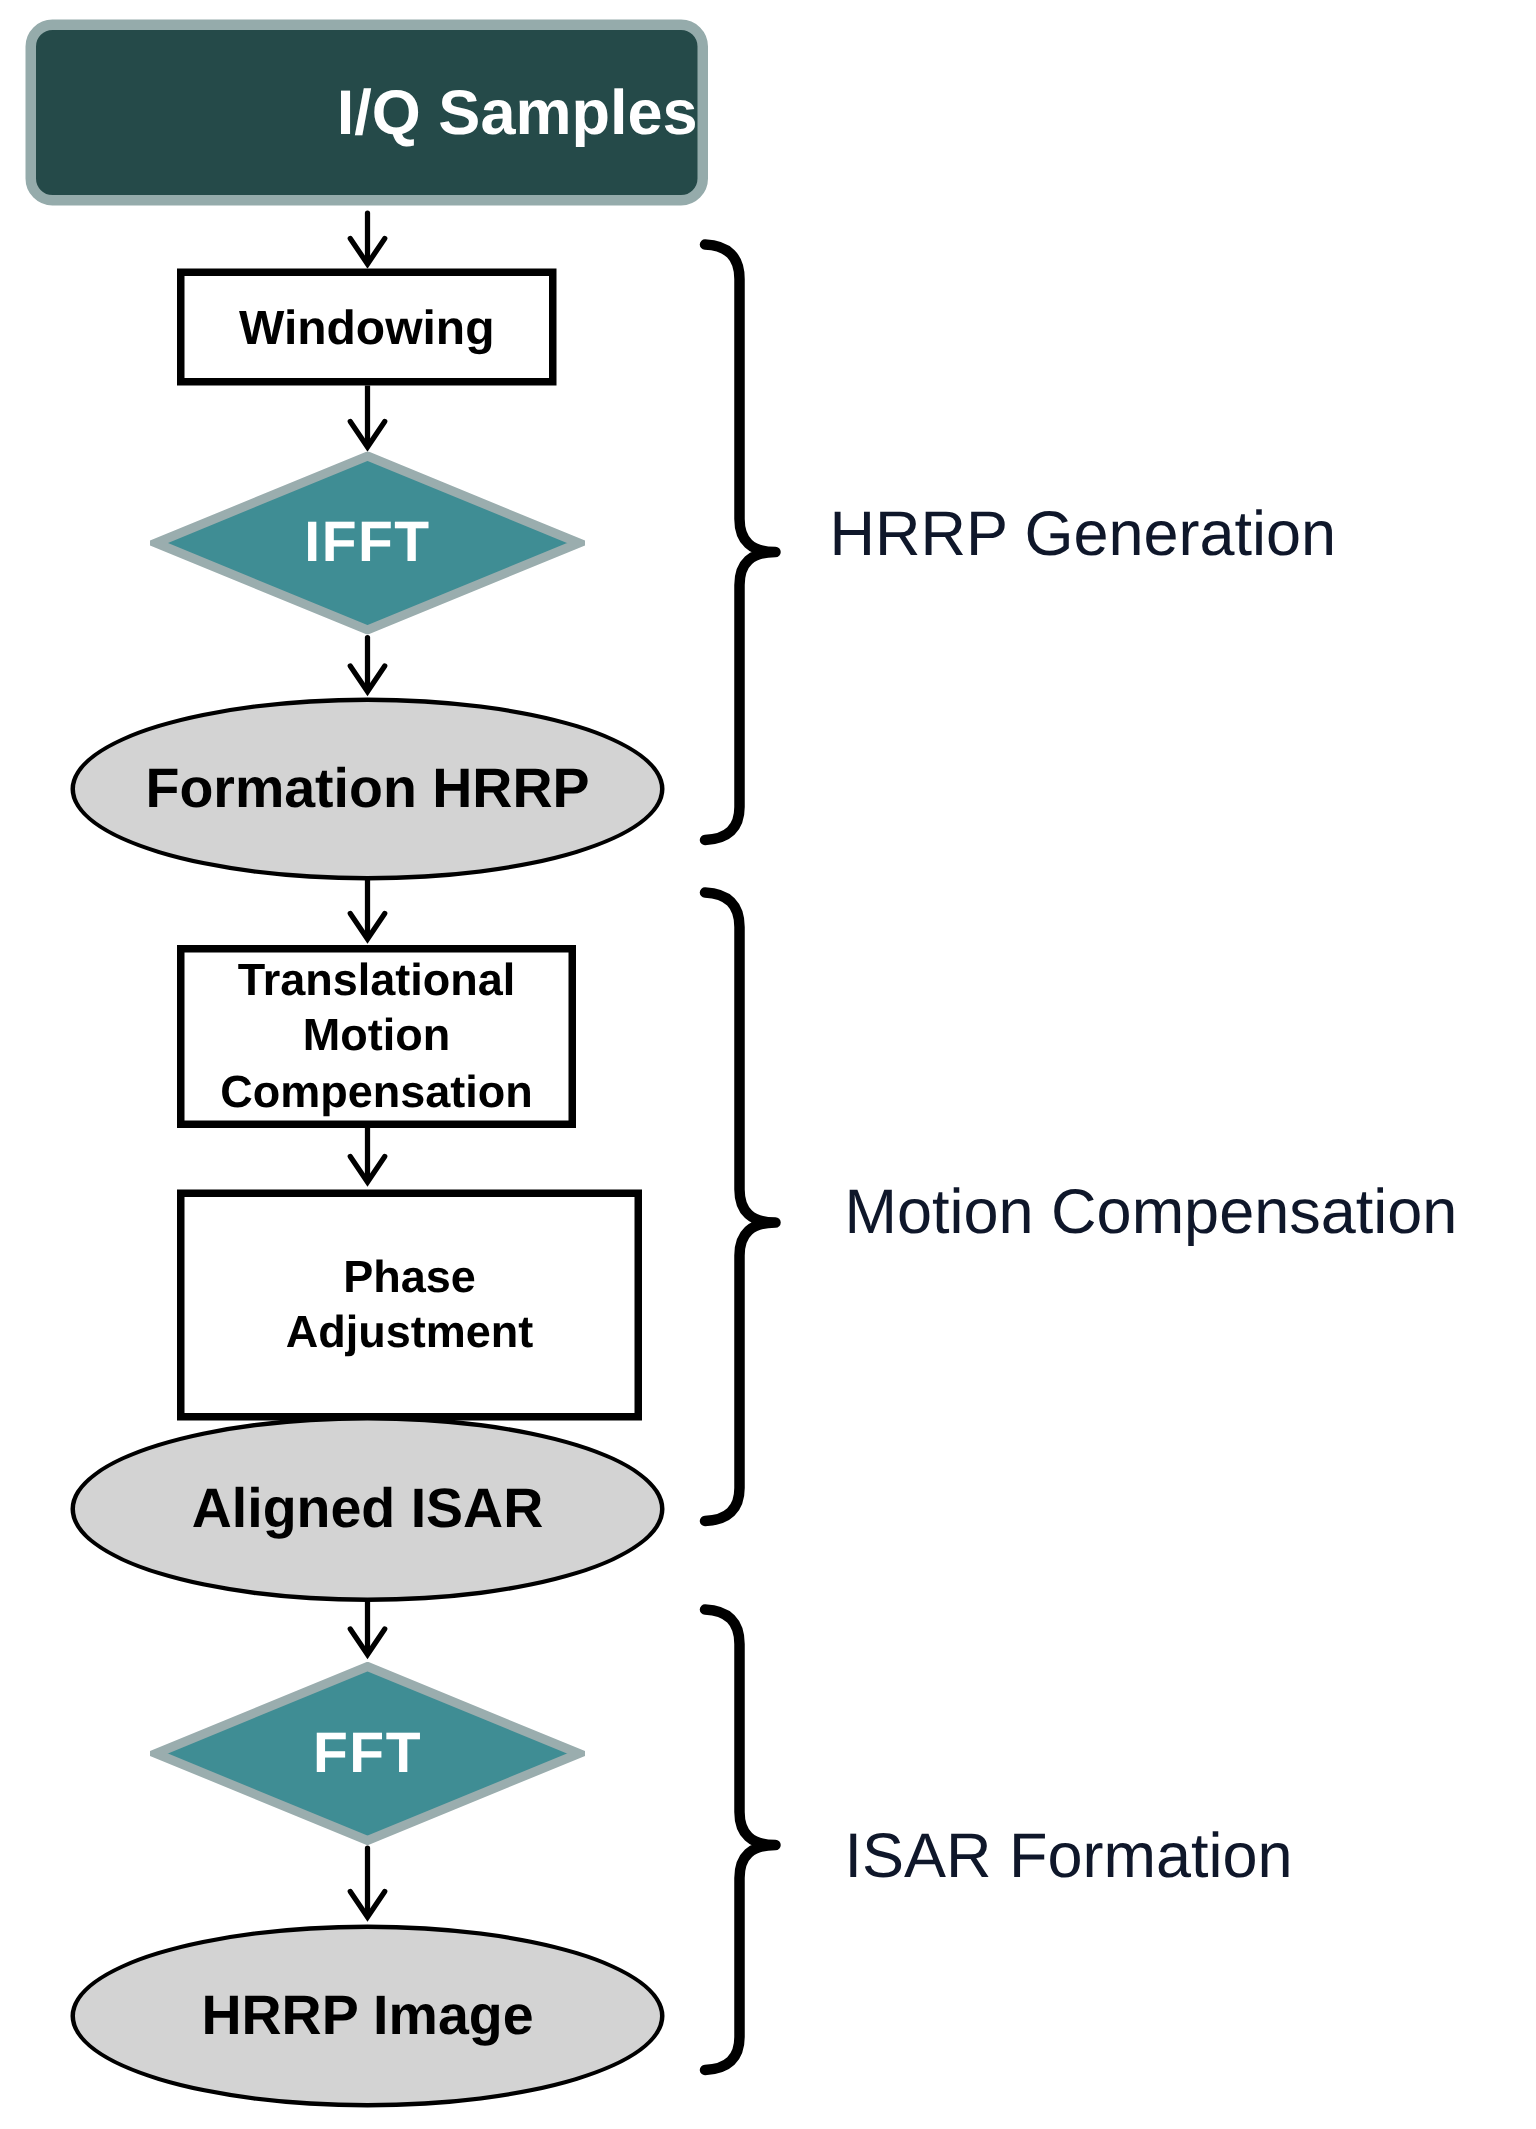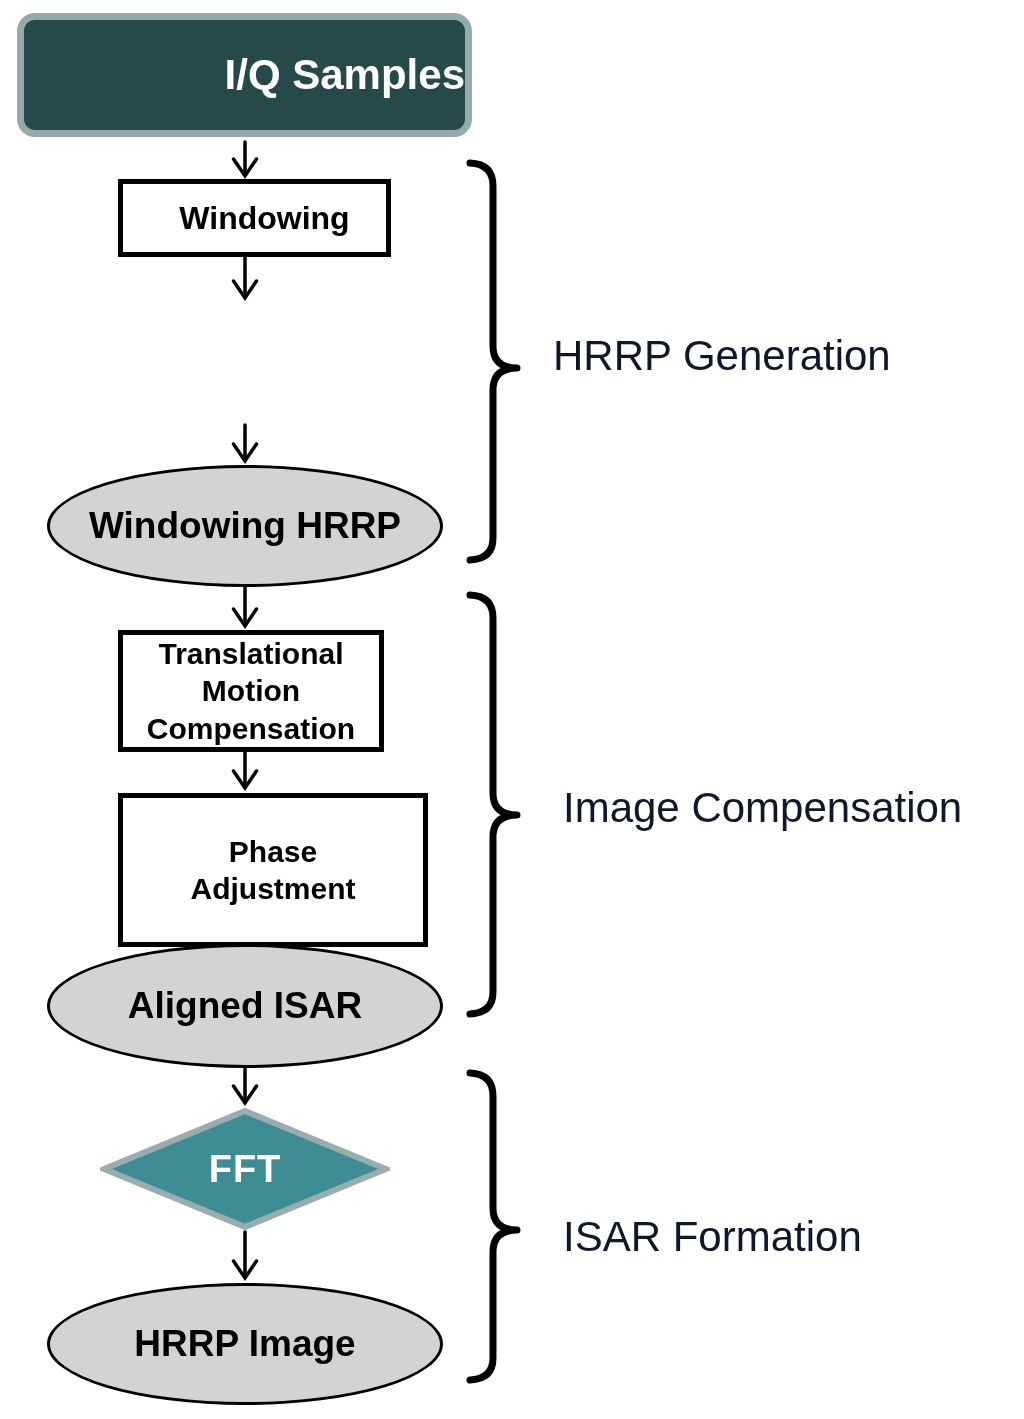--- a/index.html
+++ b/index.html
@@ -39,21 +39,20 @@
   }
 
   
   .proc {
     background: #ffffff;
     border: 5px solid var(--box-border, #000000);
     display: flex; align-items: center; justify-content: center;
     text-align: center;
     color: #000000;
     font-weight: bold;
-    padding-left: 20px;
   }
   .proc-windowing { left: 118px; top: 179px; width: 243px; height: 68px; font-size: 32px; }
   .proc-tmc      { left: 118px; top: 630px; width: 240px; height: 112px; font-size: 30px; line-height: 1.25; padding: 0 8px; }
   .proc-phase    { left: 118px; top: 793px; width: 240px; height: 112px; font-size: 30px; line-height: 1.25; padding: 16px 30px; }
 
   
   .diamond-wrap { width: 290px; height: 122px; }
   .diamond-ifft { left: 100px; top: 301px; }
   .diamond-fft  { left: 100px; top: 1108px; }
   .diamond-wrap svg { position: absolute; left: 0; top: 0; width: 100%; height: 100%; }
@@ -152,23 +151,29 @@
   </svg>
 
   <div class="abs terminal">
     <span>I/Q Samples</span>
   </div>
 
   <div class="abs proc proc-windowing">
     <span>Windowing</span>
   </div>
 
+  <div class="abs diamond-wrap diamond-ifft">
+    <svg viewBox="0 0 290 122" xmlns="http://www.w3.org/2000/svg">
+      <polygon points="145,3 286,61 145,119 4,61" style="fill:var(--diamond-fill,#3f8d94); stroke:var(--diamond-border,#9aadae); stroke-width:6;"></polygon>
+    </svg>
+    <span class="diamond-label">IFFT</span>
+  </div>
 
   <div class="abs ellipse ellipse-misaligned">
-    <span>Windowing HRRP</span>
+    <span>Formation HRRP</span>
   </div>
 
   <div class="abs proc proc-tmc">
     <span>Translational Motion Compensation</span>
   </div>
 
   <div class="abs proc proc-phase">
     <span>Phase Adjustment</span>
   </div>
 
@@ -181,16 +186,16 @@
       <polygon points="145,3 286,61 145,119 4,61" style="fill:var(--diamond-fill,#3f8d94); stroke:var(--diamond-border,#9aadae); stroke-width:6;"></polygon>
     </svg>
     <span class="diamond-label">FFT</span>
   </div>
 
   <div class="abs ellipse ellipse-isar">
     <span>HRRP Image</span>
   </div>
 
   <div class="abs stage-label label-hrrp">HRRP Generation</div>
-  <div class="abs stage-label label-motion">Image Compensation</div>
+  <div class="abs stage-label label-motion">Motion Compensation</div>
   <div class="abs stage-label label-isar">ISAR Formation</div>
 
 </div>
 
 </body></html>

